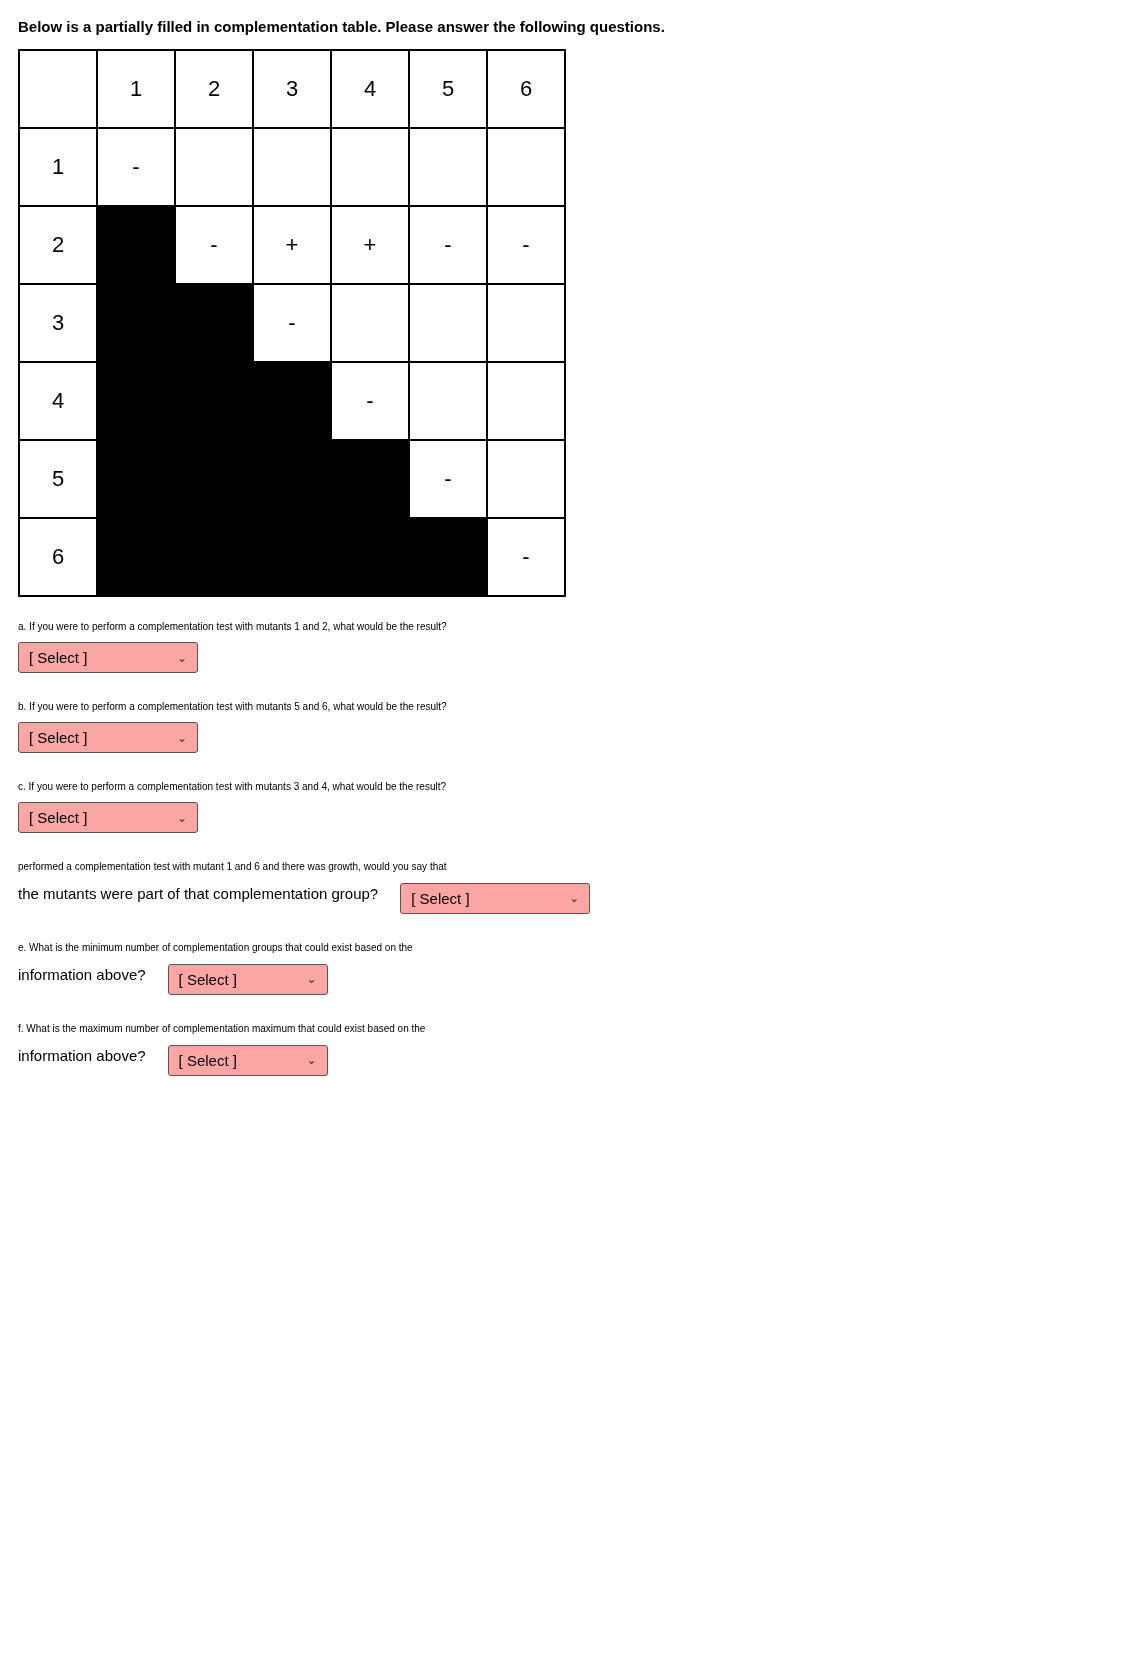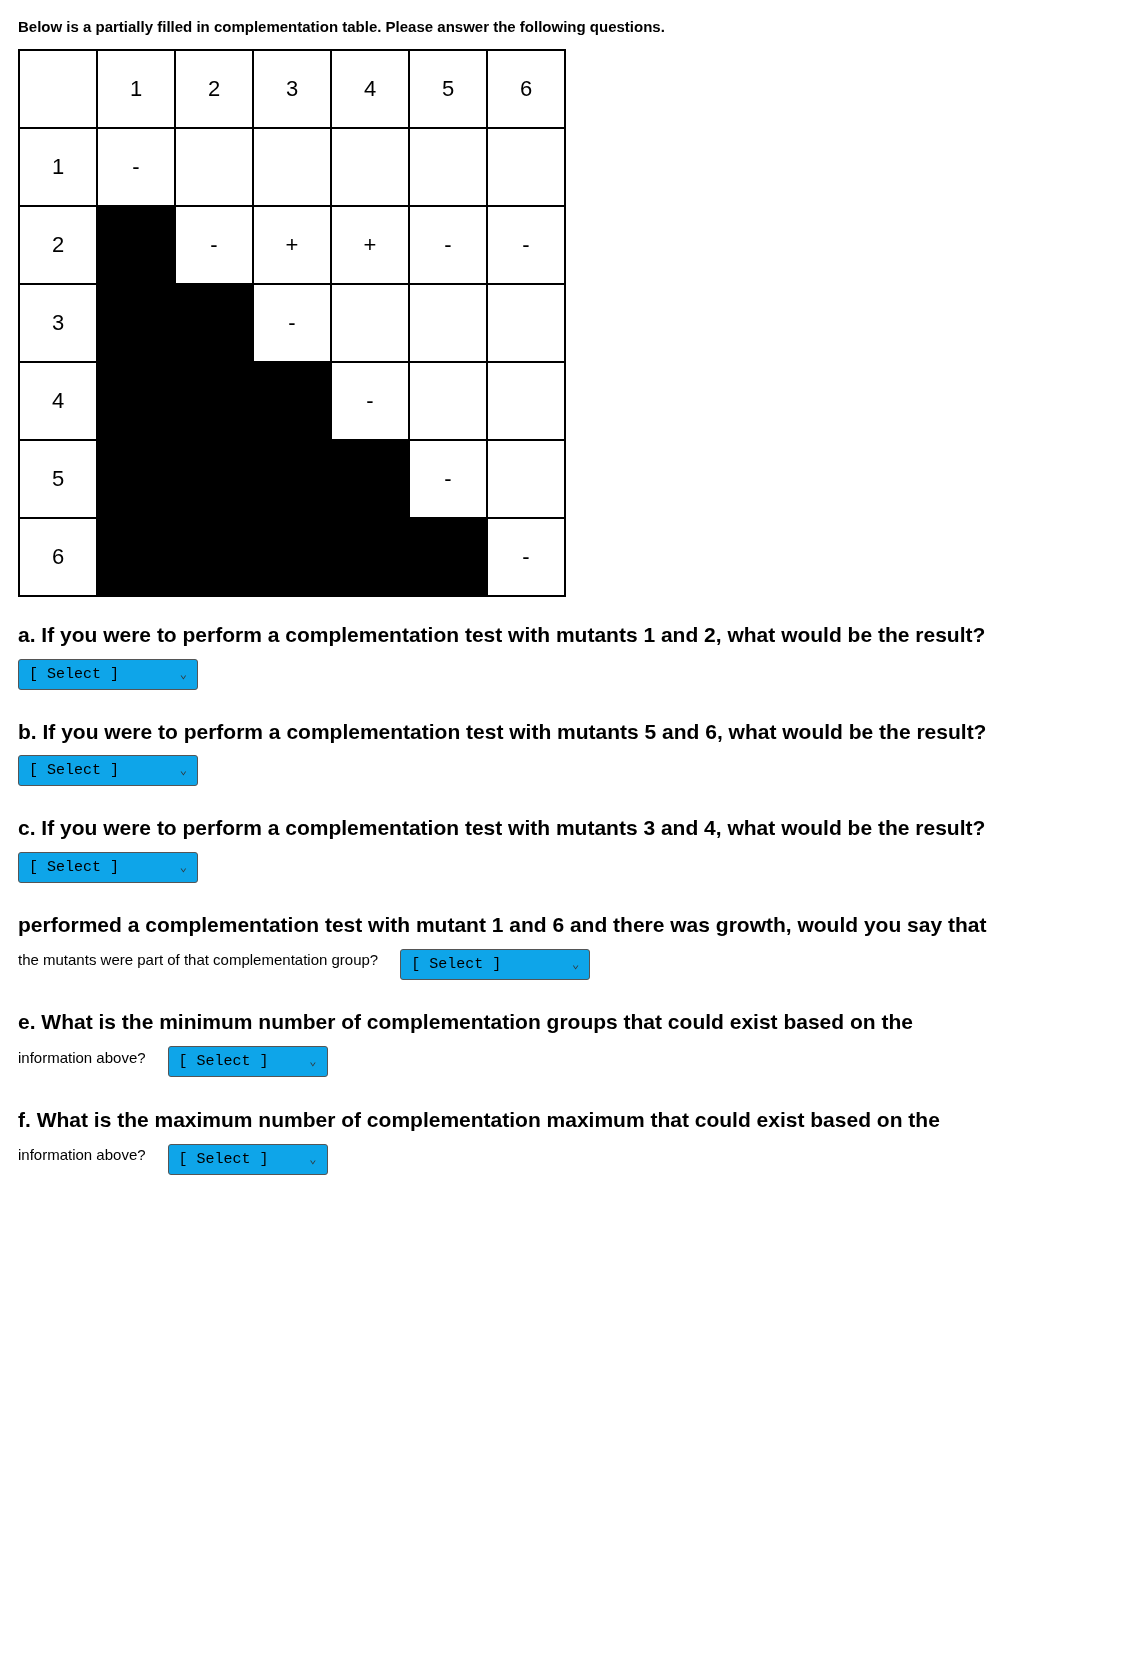--- a/index.html
+++ b/index.html
@@ -42,43 +42,41 @@
     }
     .comp-table .row-header {
       font-size: 22px;
     }
 
     
     .question-block {
       margin-bottom: 26px;
     }
     .question-text {
-      font-size: 21px;
+      font-size: 10px;
       margin-bottom: 8px;
       line-height: 1.5;
-      font-weight: bold;
     }
     .question-inline {
       font-size: 15px;
       line-height: 1.6;
       margin-bottom: 8px;
     }
     .select-dropdown {
       display: inline-flex;
       align-items: center;
       border: 1px solid #555;
       border-radius: 3px;
       padding: 6px 10px 6px 10px;
       font-size: 15px;
       cursor: pointer;
       min-width: 180px;
-      background: #0ea5e9;
+      background: #fca5a5;
       position: relative;
       user-select: none;
-      font-family: Liberation Mono, monospace;
     }
     .select-dropdown .select-label {
       flex: 1;
     }
     .select-dropdown .chevron {
       margin-left: 8px;
       font-size: 12px;
       color: #333;
     }
     .select-row {

